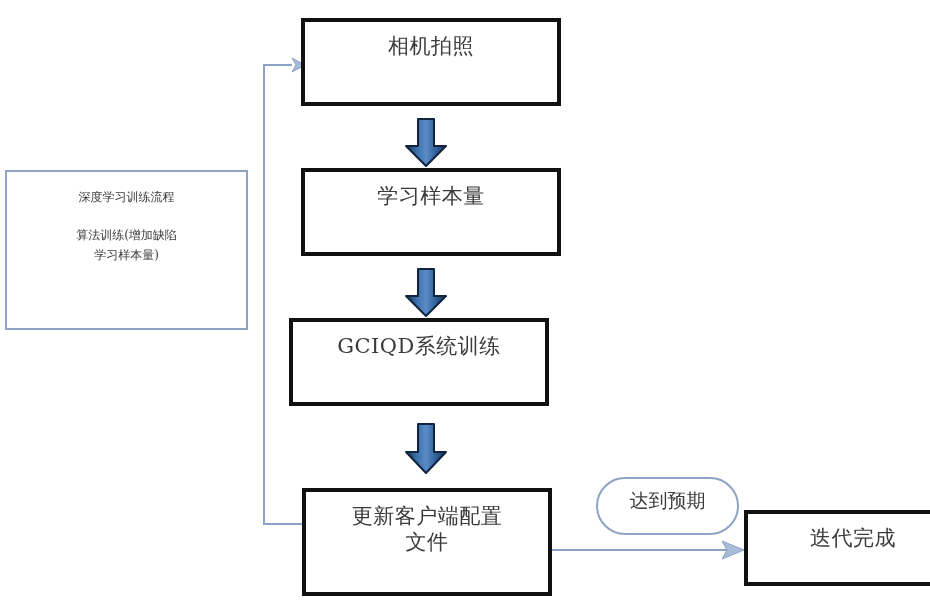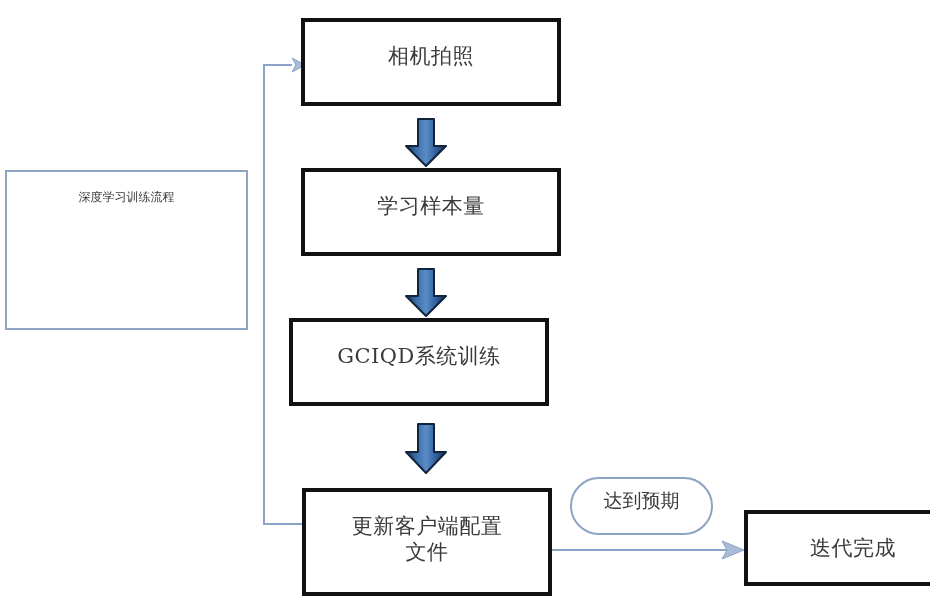--- a/index.html
+++ b/index.html
@@ -26,21 +26,21 @@
     justify-content: center;
     align-items: flex-start;
   }
   .proc-box .box-text {
     display: block;
     width: 100%;
     text-align: center;
     color: #3a3a3a;
     font-size: 21px;
     line-height: 1.22;
-    padding-top: 22px;
+    padding-top: 12px;
     white-space: pre-line;
     letter-spacing: 0.5px;
   }
 
   
   .note-box {
     position: absolute;
     box-sizing: border-box;
     background: #ffffff;
     border: 2px solid #8ea4c4;
@@ -106,21 +106,22 @@
       <path d="M 292 58 L 305 65 L 292 72 L 296 65 Z" fill="#a8bcd8" stroke="#8ba3c7" stroke-width="1"></path>
     </g>
 
     <g>
       <line x1="513" y1="550" x2="735" y2="550" stroke="#8ba3c7" stroke-width="2"></line>
       <path d="M 722 541 L 744 550 L 722 559 L 727 550 Z" fill="#a8bcd8" stroke="#8ba3c7" stroke-width="1"></path>
     </g>
   </svg>
 
   <div class="note-box info" style="left:5px; top:170px; width:243px; height:160px;">
-    <span class="box-text"><span>深度学习训练流程</span><br><br></span>
+    <span class="box-text"><span>深度学习训练流程</span><br><br><span>算法训练(增加缺陷
+学习样本量)</span></span>
   </div>
 
   <div class="proc-box" style="left:301px; top:18px; width:260px; height:88px;">
     <span class="box-text">相机拍照</span>
   </div>
 
   <div class="down-arrow" style="left:404px; top:118px;">
     <svg width="44" height="50" viewBox="0 0 44 50" xmlns="http://www.w3.org/2000/svg">
       <linearGradient id="g1" x1="0" y1="0" x2="1" y2="0">
         <stop offset="0%" stop-color="#16304f"></stop>
@@ -165,21 +166,21 @@
       </linearGradient>
       <path d="M 14 1 L 30 1 L 30 29 L 42 29 L 22 50 L 2 29 L 14 29 Z" fill="url(#g3)" stroke="#10243d" stroke-width="2" stroke-linejoin="round"></path>
     </svg>
   </div>
 
   <div class="proc-box" style="left:302px; top:488px; width:250px; height:108px;">
     <span class="box-text">更新客户端配置
 文件</span>
   </div>
 
-  <div class="note-box small" style="left:570px; top:477px; width:143px; height:58px;border-radius:29px;">
+  <div class="note-box small" style="left:596px; top:477px; width:143px; height:58px;border-radius:29px;">
     <span class="box-text">达到预期</span>
   </div>
 
   <div class="proc-box" style="left:744px; top:510px; width:218px; height:76px;">
     <span class="box-text">迭代完成</span>
   </div>
 
 </div>
 
 </body></html>

